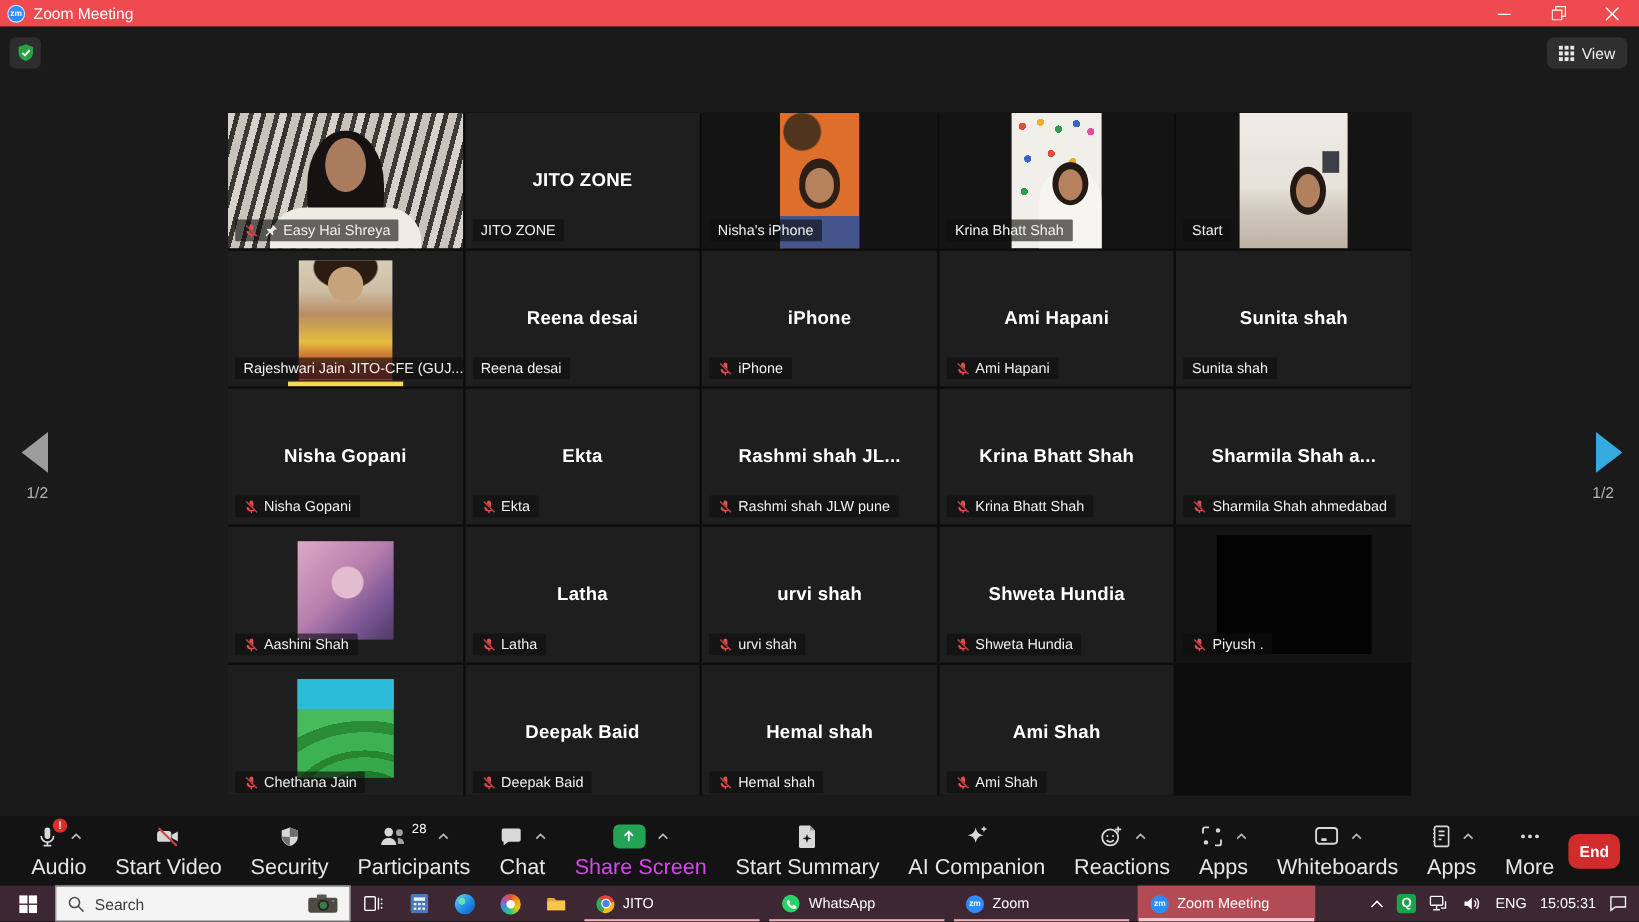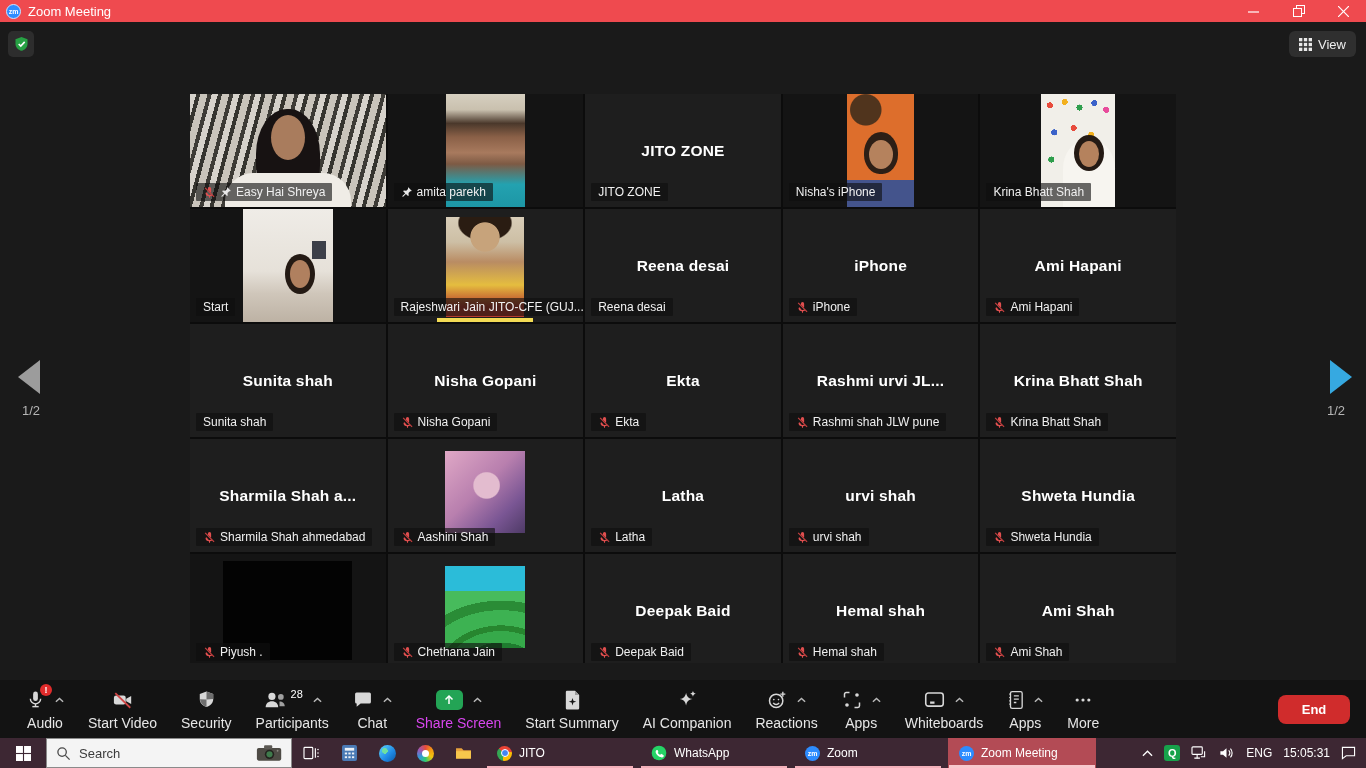--- a/index.html
+++ b/index.html
@@ -108,21 +108,21 @@
   .page-num-right{right:21px}
 
   
   .toolbar{position:absolute;left:0;right:0;bottom:30px;height:58px;background:#131313;
            display:flex;align-items:center;z-index:20}
   .tb-buttons{display:flex;align-items:center;height:100%;padding-left:14px}
   .tbtn{display:flex;flex-direction:column;align-items:center;justify-content:center;height:100%;
         padding:0 12px;color:#e6e6e6;position:relative;cursor:default}
   .tb-top{height:24px;display:flex;align-items:center}
   .tb-icon{position:relative;display:flex;align-items:center}
-  .tb-label{font-size:14px;margin-top:3px;white-space:nowrap}
+  .tb-label{font-size:18px;margin-top:3px;white-space:nowrap}
   .tbtn.green .tb-label{color:#d946ef}
   .tb-caret{margin-left:10px;display:flex}
   .tb-count{font-size:11px;color:#fff;margin-left:3px;transform:translateY(-6px)}
   .alert-badge{position:absolute;top:-5px;right:-7px;width:12px;height:12px;border-radius:50%;
                background:#e02b2b;color:#fff;font-size:9px;font-weight:bold;display:flex;
                align-items:center;justify-content:center}
   .share-box{display:flex;align-items:center;justify-content:center;width:27px;height:20px;
              background:#23a455;border-radius:5px}
   .end-btn{margin-left:auto;margin-right:16px;width:72px;height:29px;background:#d02c2c;
            border-radius:8px;color:#fff;font-weight:bold;font-size:13px;display:flex;
@@ -228,33 +228,20 @@
             </svg>
           </span>
           <span style="display:flex">
             <svg width="12" height="12" viewBox="0 0 24 24">
               <path fill="#e8e8e8" d="M14.5 2.5l7 7-1.2 1.2-1.8-.3-3.5 3.5.4 5-1.3 1.3-4.2-4.2-5.6 5.7-1.4-.1-.1-1.4 5.7-5.6-4.2-4.2 1.3-1.3 5 .4 3.5-3.5-.3-1.8z"></path>
             </svg>
           </span>
           <span class="lbl-text">Easy Hai Shreya</span>
         </div>
       </div>
-      <div class="tile active">
-        <div class="vid v-amita">
-          <div class="pillar pa"></div>
-        </div>
-        <div class="name-label">
-          <span style="display:flex">
-            <svg width="12" height="12" viewBox="0 0 24 24">
-              <path fill="#e8e8e8" d="M14.5 2.5l7 7-1.2 1.2-1.8-.3-3.5 3.5.4 5-1.3 1.3-4.2-4.2-5.6 5.7-1.4-.1-.1-1.4 5.7-5.6-4.2-4.2 1.3-1.3 5 .4 3.5-3.5-.3-1.8z"></path>
-            </svg>
-          </span>
-          <span class="lbl-text">amita parekh</span>
-        </div>
-      </div>
       <div class="tile">
         <div class="center-name">JITO ZONE</div>
         <div class="name-label">
           <span class="lbl-text">JITO ZONE</span>
         </div>
       </div>
       <div class="tile">
         <div class="vid v-nisha">
           <div class="pillar pn">
             <div class="pn-head"></div>
@@ -350,21 +337,21 @@
             <svg width="13" height="13" viewBox="0 0 24 24">
               <path fill="#e04f4f" d="M9 5a3 3 0 0 1 6 0v6c0 .5-.1 1-.4 1.4L9 6.8z"></path>
               <path fill="#e04f4f" d="M6.5 11.7l1.6 1.6a4.9 4.9 0 0 0 7.3 2.6l1.5 1.5A7 7 0 0 1 13 19v2.5h-2V19a7 7 0 0 1-6.4-6.3z"></path>
               <line x1="4" y1="3.5" x2="20.5" y2="20" stroke="#c94040" stroke-width="2.2"></line>
             </svg>
           </span>
           <span class="lbl-text">Ekta</span>
         </div>
       </div>
       <div class="tile">
-        <div class="center-name">Rashmi urvi JL...</div>
+        <div class="center-name">Rashmi shah JL...</div>
         <div class="name-label">
           <span style="display:flex">
             <svg width="13" height="13" viewBox="0 0 24 24">
               <path fill="#e04f4f" d="M9 5a3 3 0 0 1 6 0v6c0 .5-.1 1-.4 1.4L9 6.8z"></path>
               <path fill="#e04f4f" d="M6.5 11.7l1.6 1.6a4.9 4.9 0 0 0 7.3 2.6l1.5 1.5A7 7 0 0 1 13 19v2.5h-2V19a7 7 0 0 1-6.4-6.3z"></path>
               <line x1="4" y1="3.5" x2="20.5" y2="20" stroke="#c94040" stroke-width="2.2"></line>
             </svg>
           </span>
           <span class="lbl-text">Rashmi shah JLW pune</span>
         </div>

